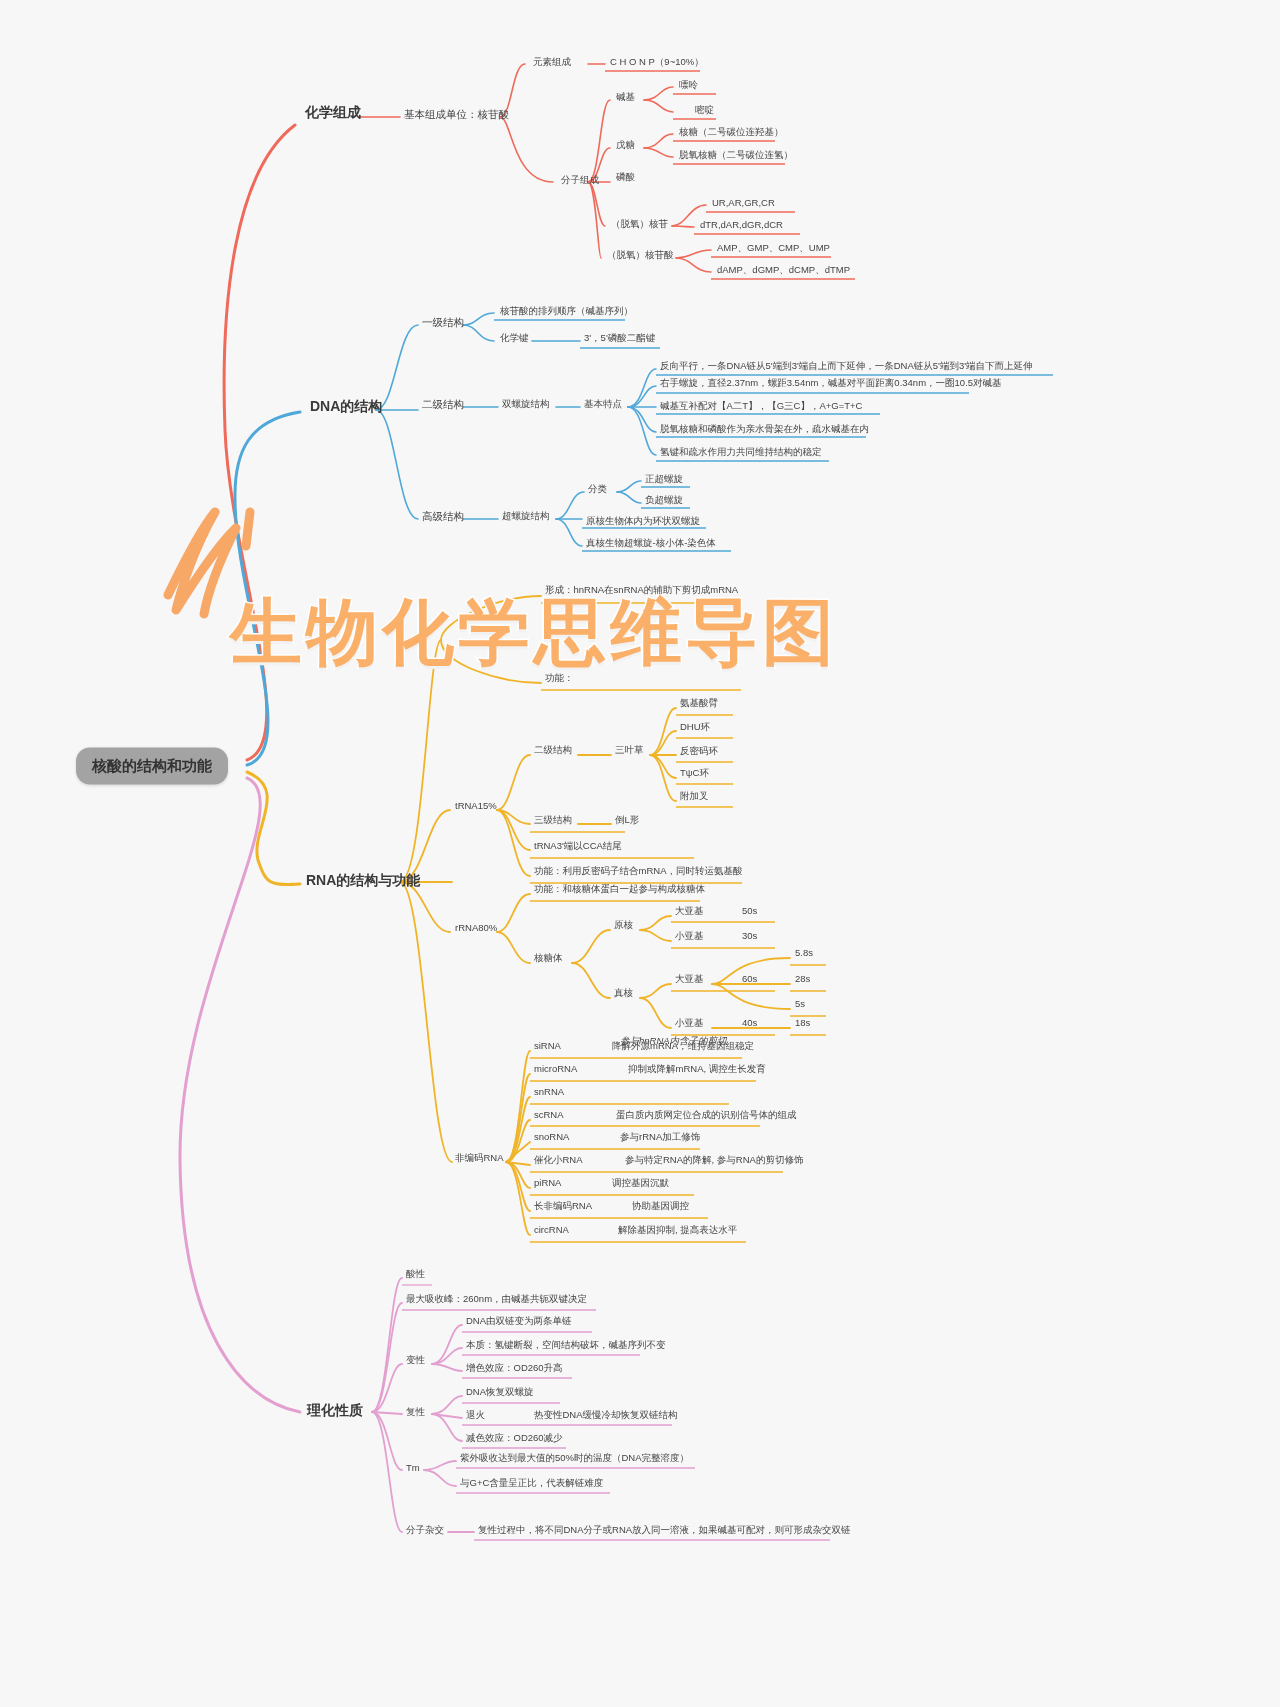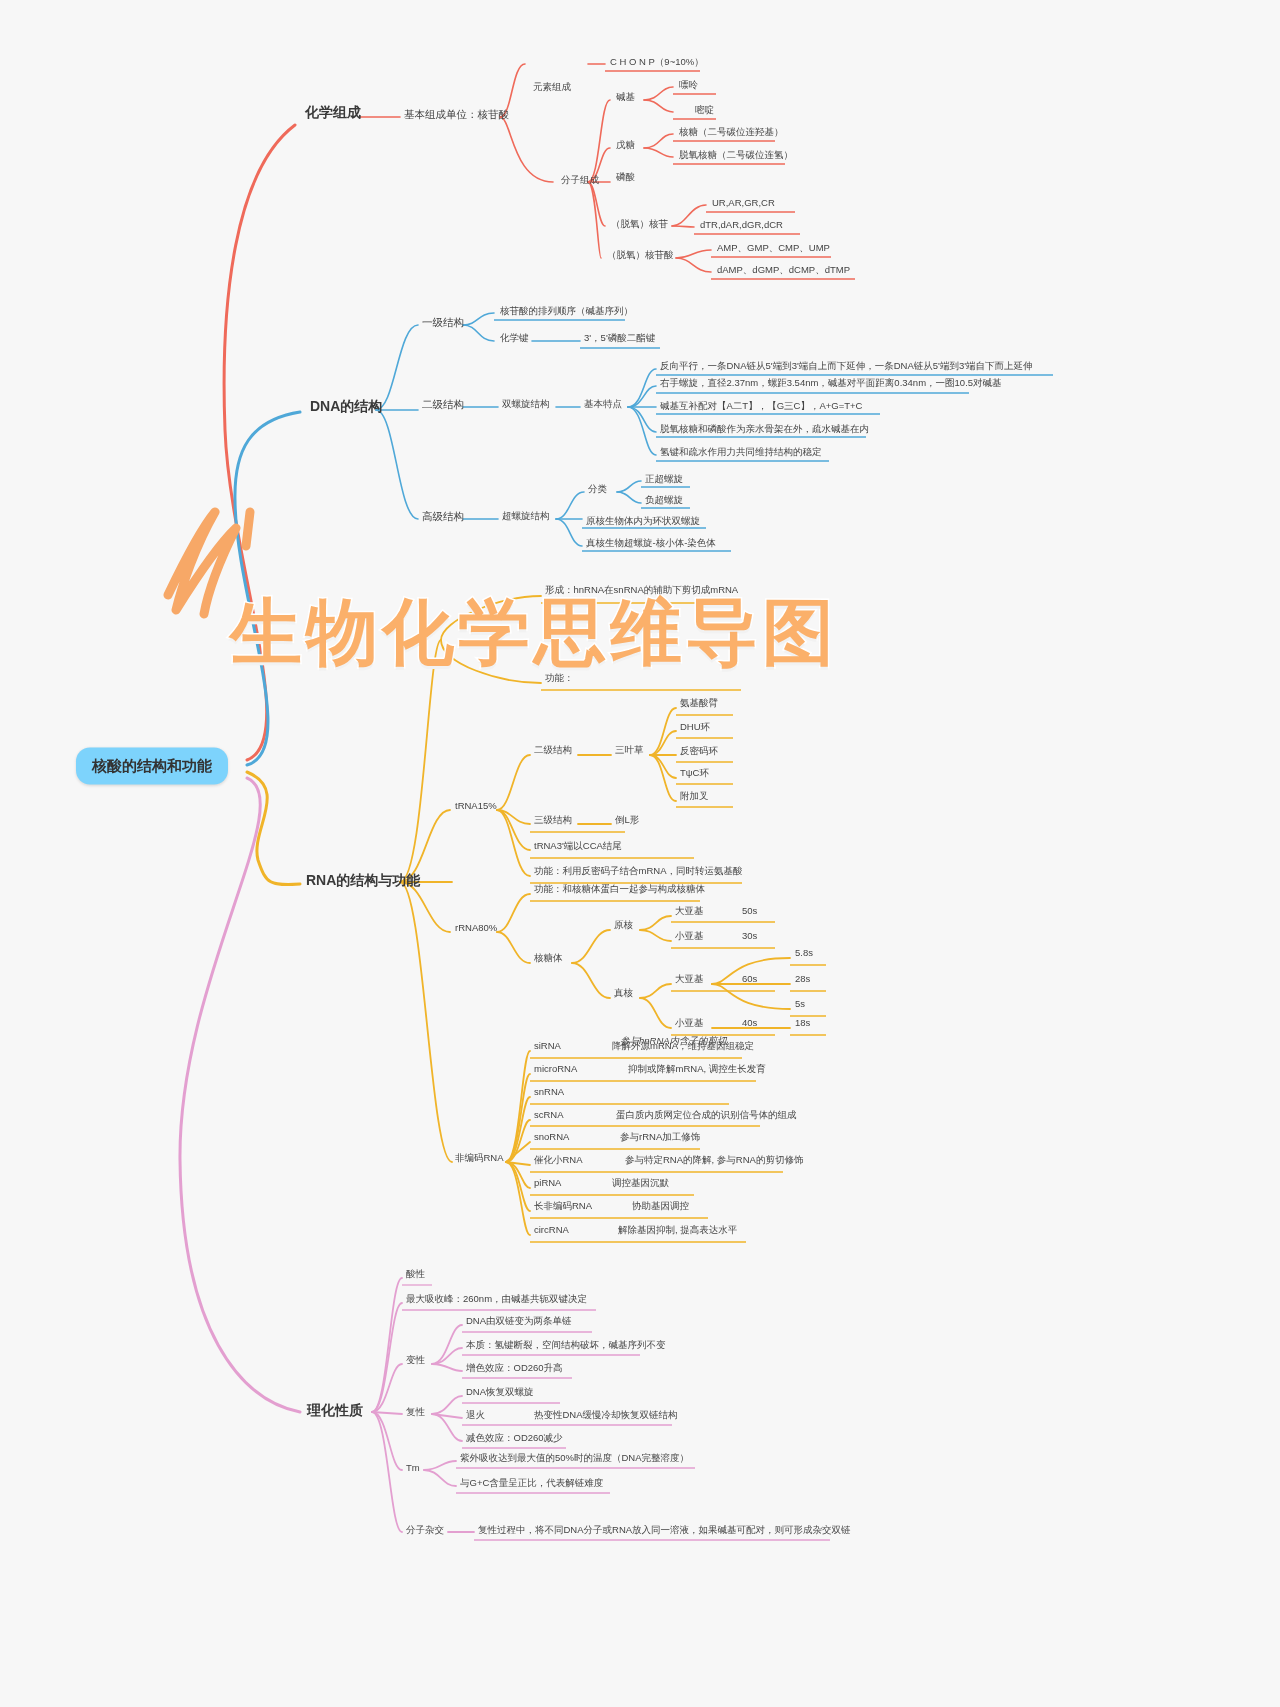--- a/index.html
+++ b/index.html
@@ -7,21 +7,21 @@
     width:1280px;height:1707px;position:relative;
     background:#f7f7f7;
     font-family:"Liberation Sans","DejaVu Sans",sans-serif;
     overflow:hidden;
   }
   #root{position:absolute;left:0;top:0;width:1280px;height:1707px;}
   svg.wires{position:absolute;left:0;top:0;width:1280px;height:1707px;pointer-events:none;}
   .node{position:absolute;white-space:nowrap;font-size:10px;color:#3b3b3b;line-height:1.15;}
   .node.lbl{transform:translateY(-50%);}
   .root-node{
-    position:absolute;background:#7dd3fc;border-radius:14px;
+    position:absolute;background:#a3a3a3;border-radius:14px;
     padding:9px 16px;font-size:15px;color:#333;font-weight:bold;
     box-shadow:0 1px 3px rgba(0,0,0,.12);
     transform:translateY(-50%);
   }
   .b1{font-size:14px;color:#3a3a3a;font-weight:bold;}
   .b2{font-size:10.5px;color:#3d3d3d;}
   .b3{font-size:9.5px;color:#444;}
   .title{
     position:absolute;left:230px;top:585px;
     font-size:72px;font-weight:bold;letter-spacing:4px;
@@ -226,21 +226,21 @@
 
   <div class="root-node" style="left:76px;top:766px;">
     <span>核酸的结构和功能</span>
   </div>
 
   <div class="title">生物化学思维导图</div>
 
   <div id="nodes-layer">
       <div class="node lbl b1" style="left: 305px; top: 112px;">化学组成</div>
       <div class="node lbl b2" style="left: 404px; top: 114px;">基本组成单位：核苷酸</div>
-      <div class="node lbl b3" style="left: 533px; top: 62px; margin-top: 25px;">元素组成</div>
+      <div class="node lbl b3" style="left: 533px; top: 62px;">元素组成</div>
       <div class="node lbl b3" style="left: 610px; top: 62px;">C H O N P（9~10%）</div>
       <div class="node lbl b3" style="left: 561px; top: 180px;">分子组成</div>
       <div class="node lbl b3" style="left: 616px; top: 97px;">碱基</div>
       <div class="node lbl b3" style="left: 679px; top: 85px;">嘌呤</div>
       <div class="node lbl b3" style="left: 679px; top: 110px; padding-left: 16px;">嘧啶</div>
       <div class="node lbl b3" style="left: 616px; top: 145px;">戊糖</div>
       <div class="node lbl b3" style="left: 679px; top: 132px;">核糖（二号碳位连羟基）</div>
       <div class="node lbl b3" style="left: 679px; top: 155px;">脱氧核糖（二号碳位连氢）</div>
       <div class="node lbl b3" style="left: 616px; top: 177px;">磷酸</div>
       <div class="node lbl b3" style="left: 611px; top: 224px;">（脱氧）核苷</div>

